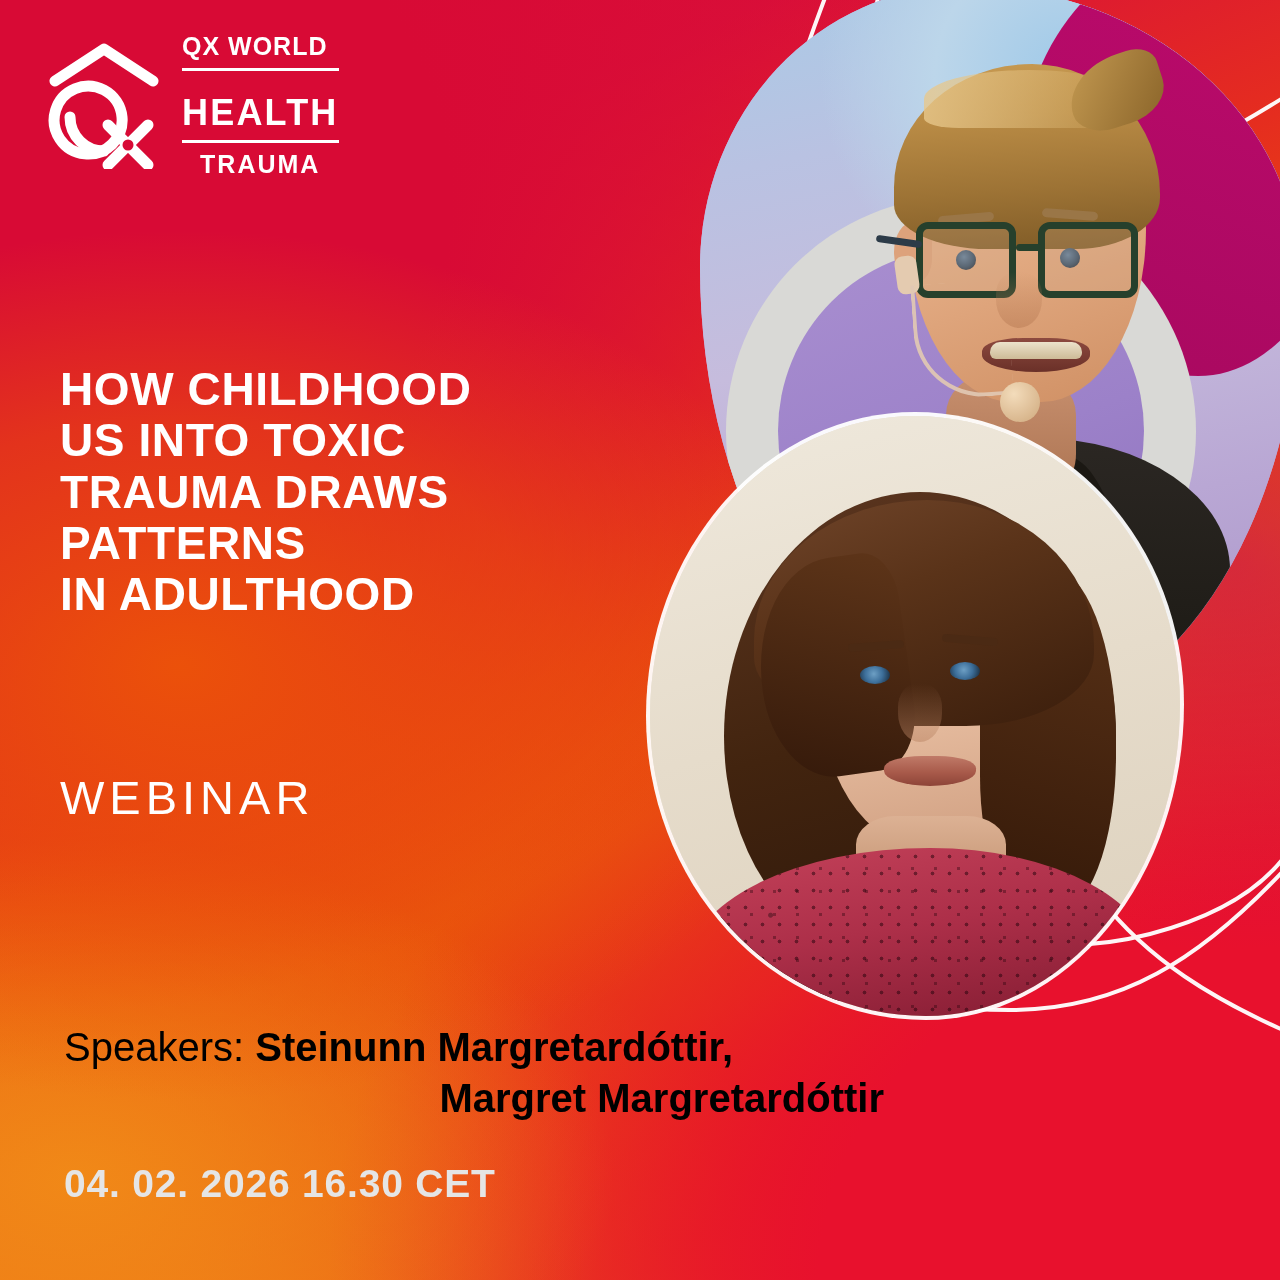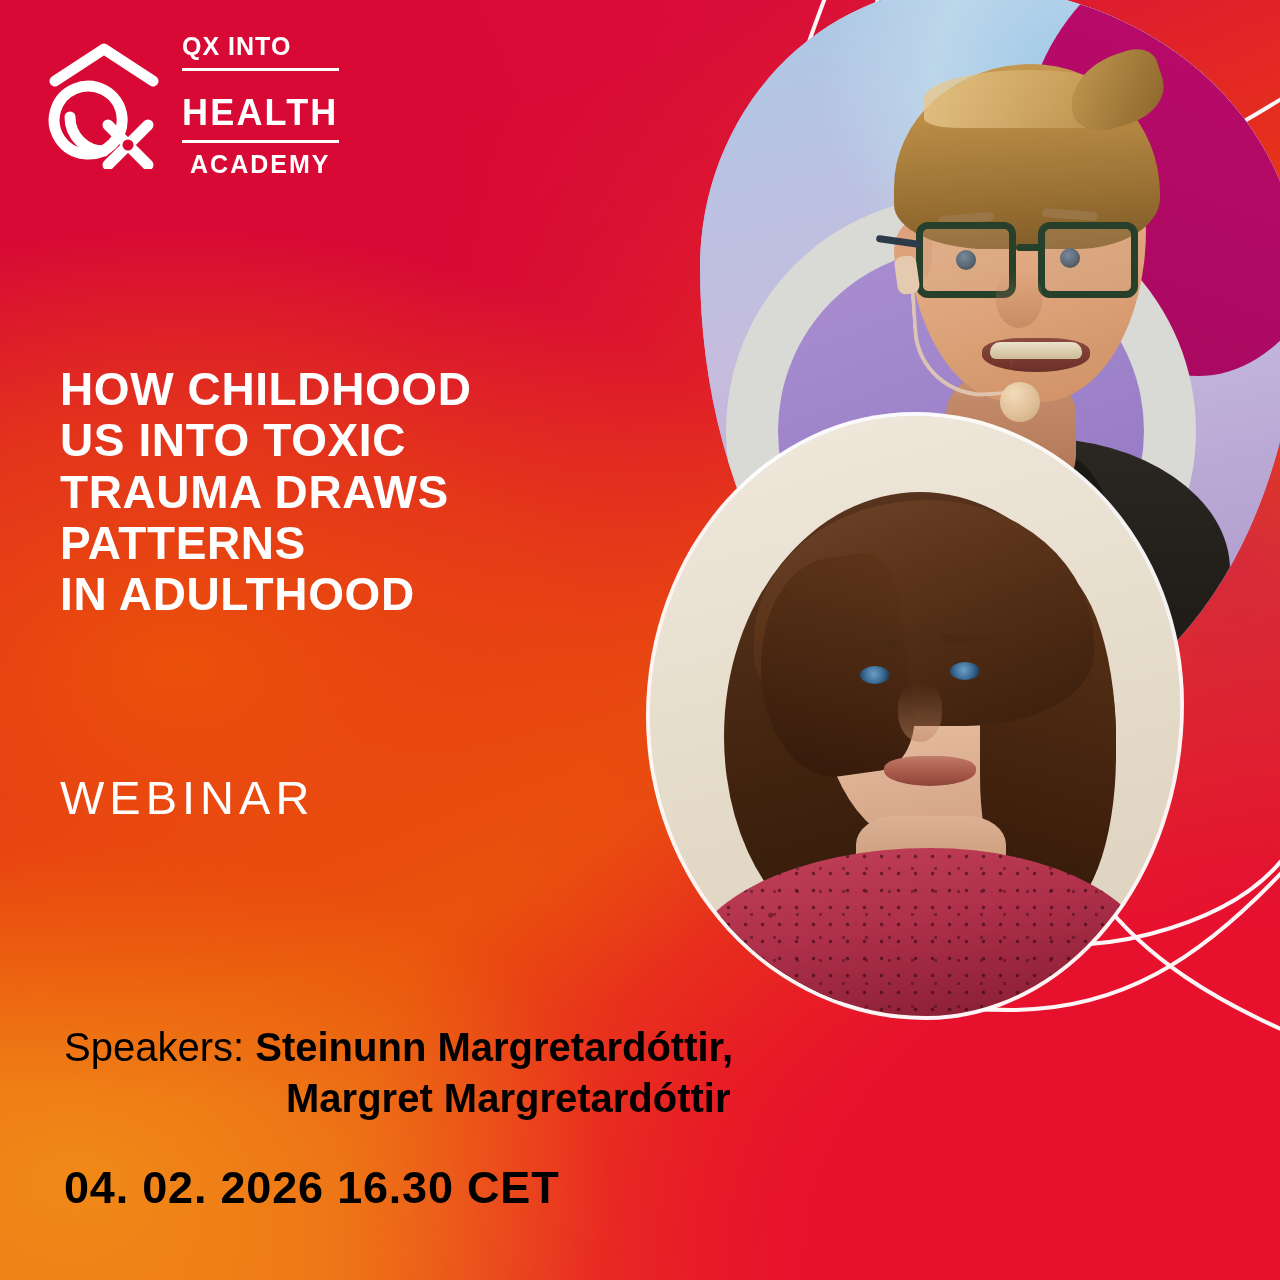--- a/index.html
+++ b/index.html
@@ -286,25 +286,25 @@
     text-transform:uppercase;
   }
 
   
   .speakers{
     position:absolute;left:64px;top:1022px;width:820px;
     color:#000000;font-size:40px;line-height:1.28;
   }
   .speakers .lbl{font-weight:300;}
   .speakers .nm{font-weight:700;}
-  .speakers .line2{padding-left:222px;font-weight:700;}
+  .speakers .line2{padding-left:222px;font-weight:700;text-align:right;}
 
   .date{
     position:absolute;left:64px;top:1162px;
-    color:#000000;font-weight:700;font-size:45px;letter-spacing:.8px;
+    color:#e5e5e5;font-weight:700;font-size:39px;letter-spacing:.8px;
   }
 </style>
 </head>
 <body>
 
 <div class="poster">
 
   <div class="bg-base"></div>
   <div class="bg-warm"></div>
 
@@ -384,25 +384,25 @@
         <path d="M74,74 A34,34 0 1 1 56,47 A34,34 0 0 1 74,74"></path>
         <path d="M56,108 A34,34 0 0 1 22,74"></path>
       </g>
       <g fill="none" stroke="#ffffff" stroke-width="11" stroke-linecap="round">
         <path d="M60,82 L100,122"></path>
         <path d="M100,82 L60,122"></path>
       </g>
       <circle cx="80" cy="102" r="5.5" fill="#d80a35"></circle>
     </svg>
     <div class="logo-words">
-      <div class="l1">QX INTO</div>
+      <div class="l1">QX WORLD</div>
       <div class="logo-rule"></div>
       <div class="l2">HEALTH</div>
       <div class="logo-rule"></div>
-      <div class="l3">ACADEMY</div>
+      <div class="l3">TRAUMA</div>
     </div>
   </div>
 
   <div class="headline">
     <div>HOW CHILDHOOD</div>
     <div>US INTO TOXIC</div>
     <div>TRAUMA DRAWS</div>
     <div>PATTERNS</div>
     <div>IN ADULTHOOD</div>
   </div>

